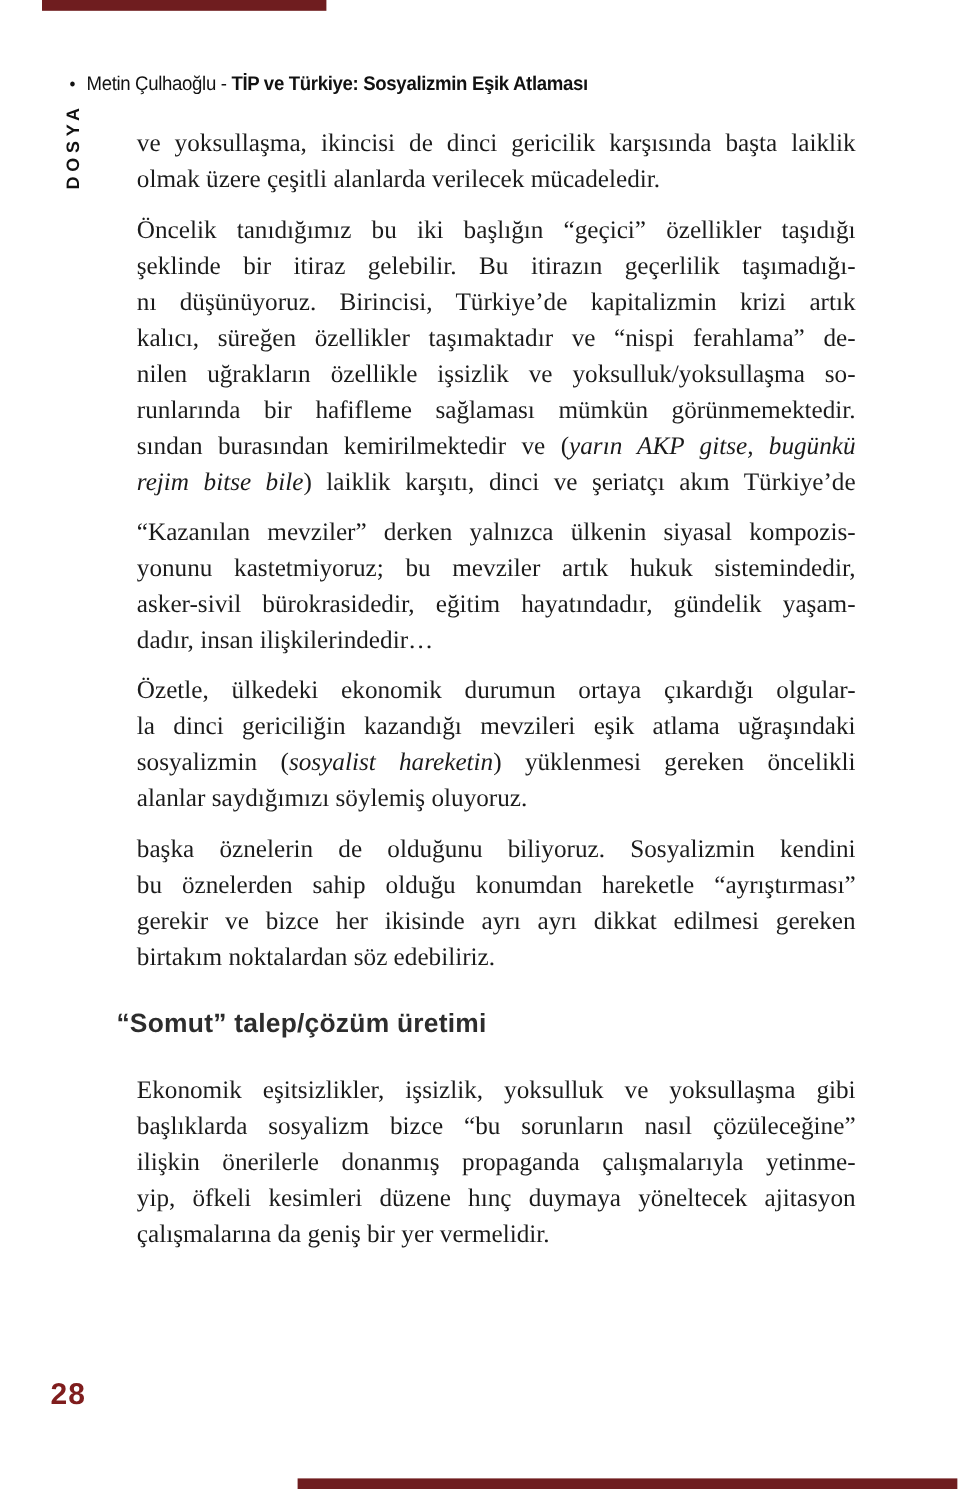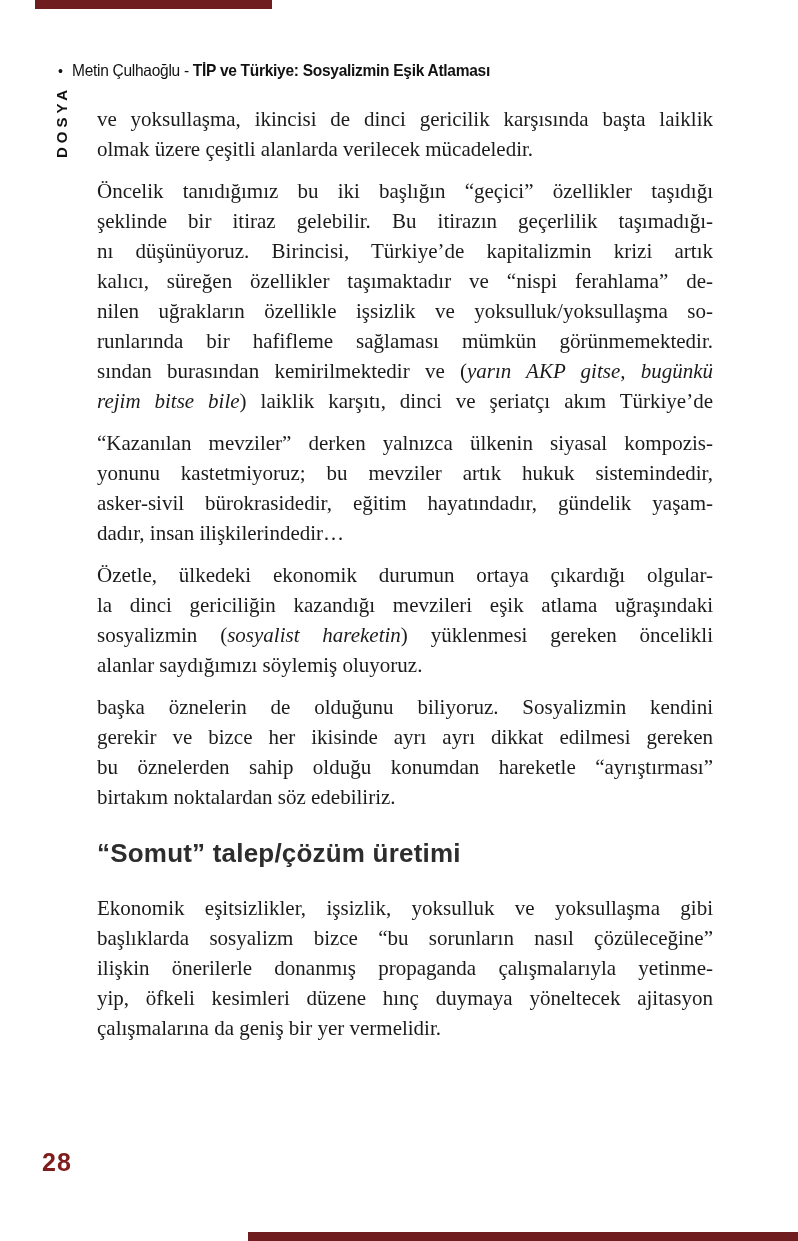--- a/index.html
+++ b/index.html
@@ -27,27 +27,27 @@
     font-family:"Liberation Sans", sans-serif;font-weight:700;font-size:15px;
     letter-spacing:4px;color:#111;white-space:nowrap;
   }
 
   .article{
     position:absolute;left:97px;top:104px;width:616px;
     font-size:21px;line-height:30px;
   }
   .para{margin:0 0 0 0;padding-top:12px;}
   .para:first-child{padding-top:0;}
-  .line{text-align:justify;text-align-last:justify;white-space:normal;}
+  .line{text-align:justify;text-align-last:justify;white-space:normal;margin-left:17px;}
   .line.last{text-align-last:left;}
   .it{font-style:italic;}
 
   .section-heading{
     margin:26px 0 13px 0;
-    font-family:"Liberation Sans", sans-serif;font-weight:700;font-size:26px;
+    font-family:"Liberation Sans", sans-serif;font-weight:700;font-size:22px;
     line-height:30px;color:#2d2d2d;letter-spacing:0.2px;
   }
 
   .page-number{
     position:absolute;left:42px;top:1148px;
     font-family:"Liberation Sans", sans-serif;font-weight:700;font-size:25px;
     color:#7f1d1d;letter-spacing:1px;
   }
 </style>
 </head>
@@ -84,22 +84,22 @@
       <div class="line last"><span>dadır, insan ilişkilerindedir…</span></div>
     </div>
     <div class="para">
       <div class="line"><span>Özetle, ülkedeki ekonomik durumun ortaya çıkardığı olgular-</span></div>
       <div class="line"><span>la dinci gericiliğin kazandığı mevzileri eşik atlama uğraşındaki</span></div>
       <div class="line"><span>sosyalizmin (</span><span class="it">sosyalist hareketin</span><span>) yüklenmesi gereken öncelikli</span></div>
       <div class="line last"><span>alanlar saydığımızı söylemiş oluyoruz.</span></div>
     </div>
     <div class="para">
       <div class="line"><span>başka öznelerin de olduğunu biliyoruz. Sosyalizmin kendini</span></div>
+      <div class="line"><span>bu öznelerden sahip olduğu konumdan hareketle “ayrıştırması”</span></div>
       <div class="line"><span>gerekir ve bizce her ikisinde ayrı ayrı dikkat edilmesi gereken</span></div>
-      <div class="line"><span>bu öznelerden sahip olduğu konumdan hareketle “ayrıştırması”</span></div>
       <div class="line last"><span>birtakım noktalardan söz edebiliriz.</span></div>
     </div>
     <h2 class="section-heading">“Somut” talep/çözüm üretimi</h2>
     <div class="para">
       <div class="line"><span>Ekonomik eşitsizlikler, işsizlik, yoksulluk ve yoksullaşma gibi</span></div>
       <div class="line"><span>başlıklarda sosyalizm bizce “bu sorunların nasıl çözüleceğine”</span></div>
       <div class="line"><span>ilişkin önerilerle donanmış propaganda çalışmalarıyla yetinme-</span></div>
       <div class="line"><span>yip, öfkeli kesimleri düzene hınç duymaya yöneltecek ajitasyon</span></div>
       <div class="line last"><span>çalışmalarına da geniş bir yer vermelidir.</span></div>
     </div>

